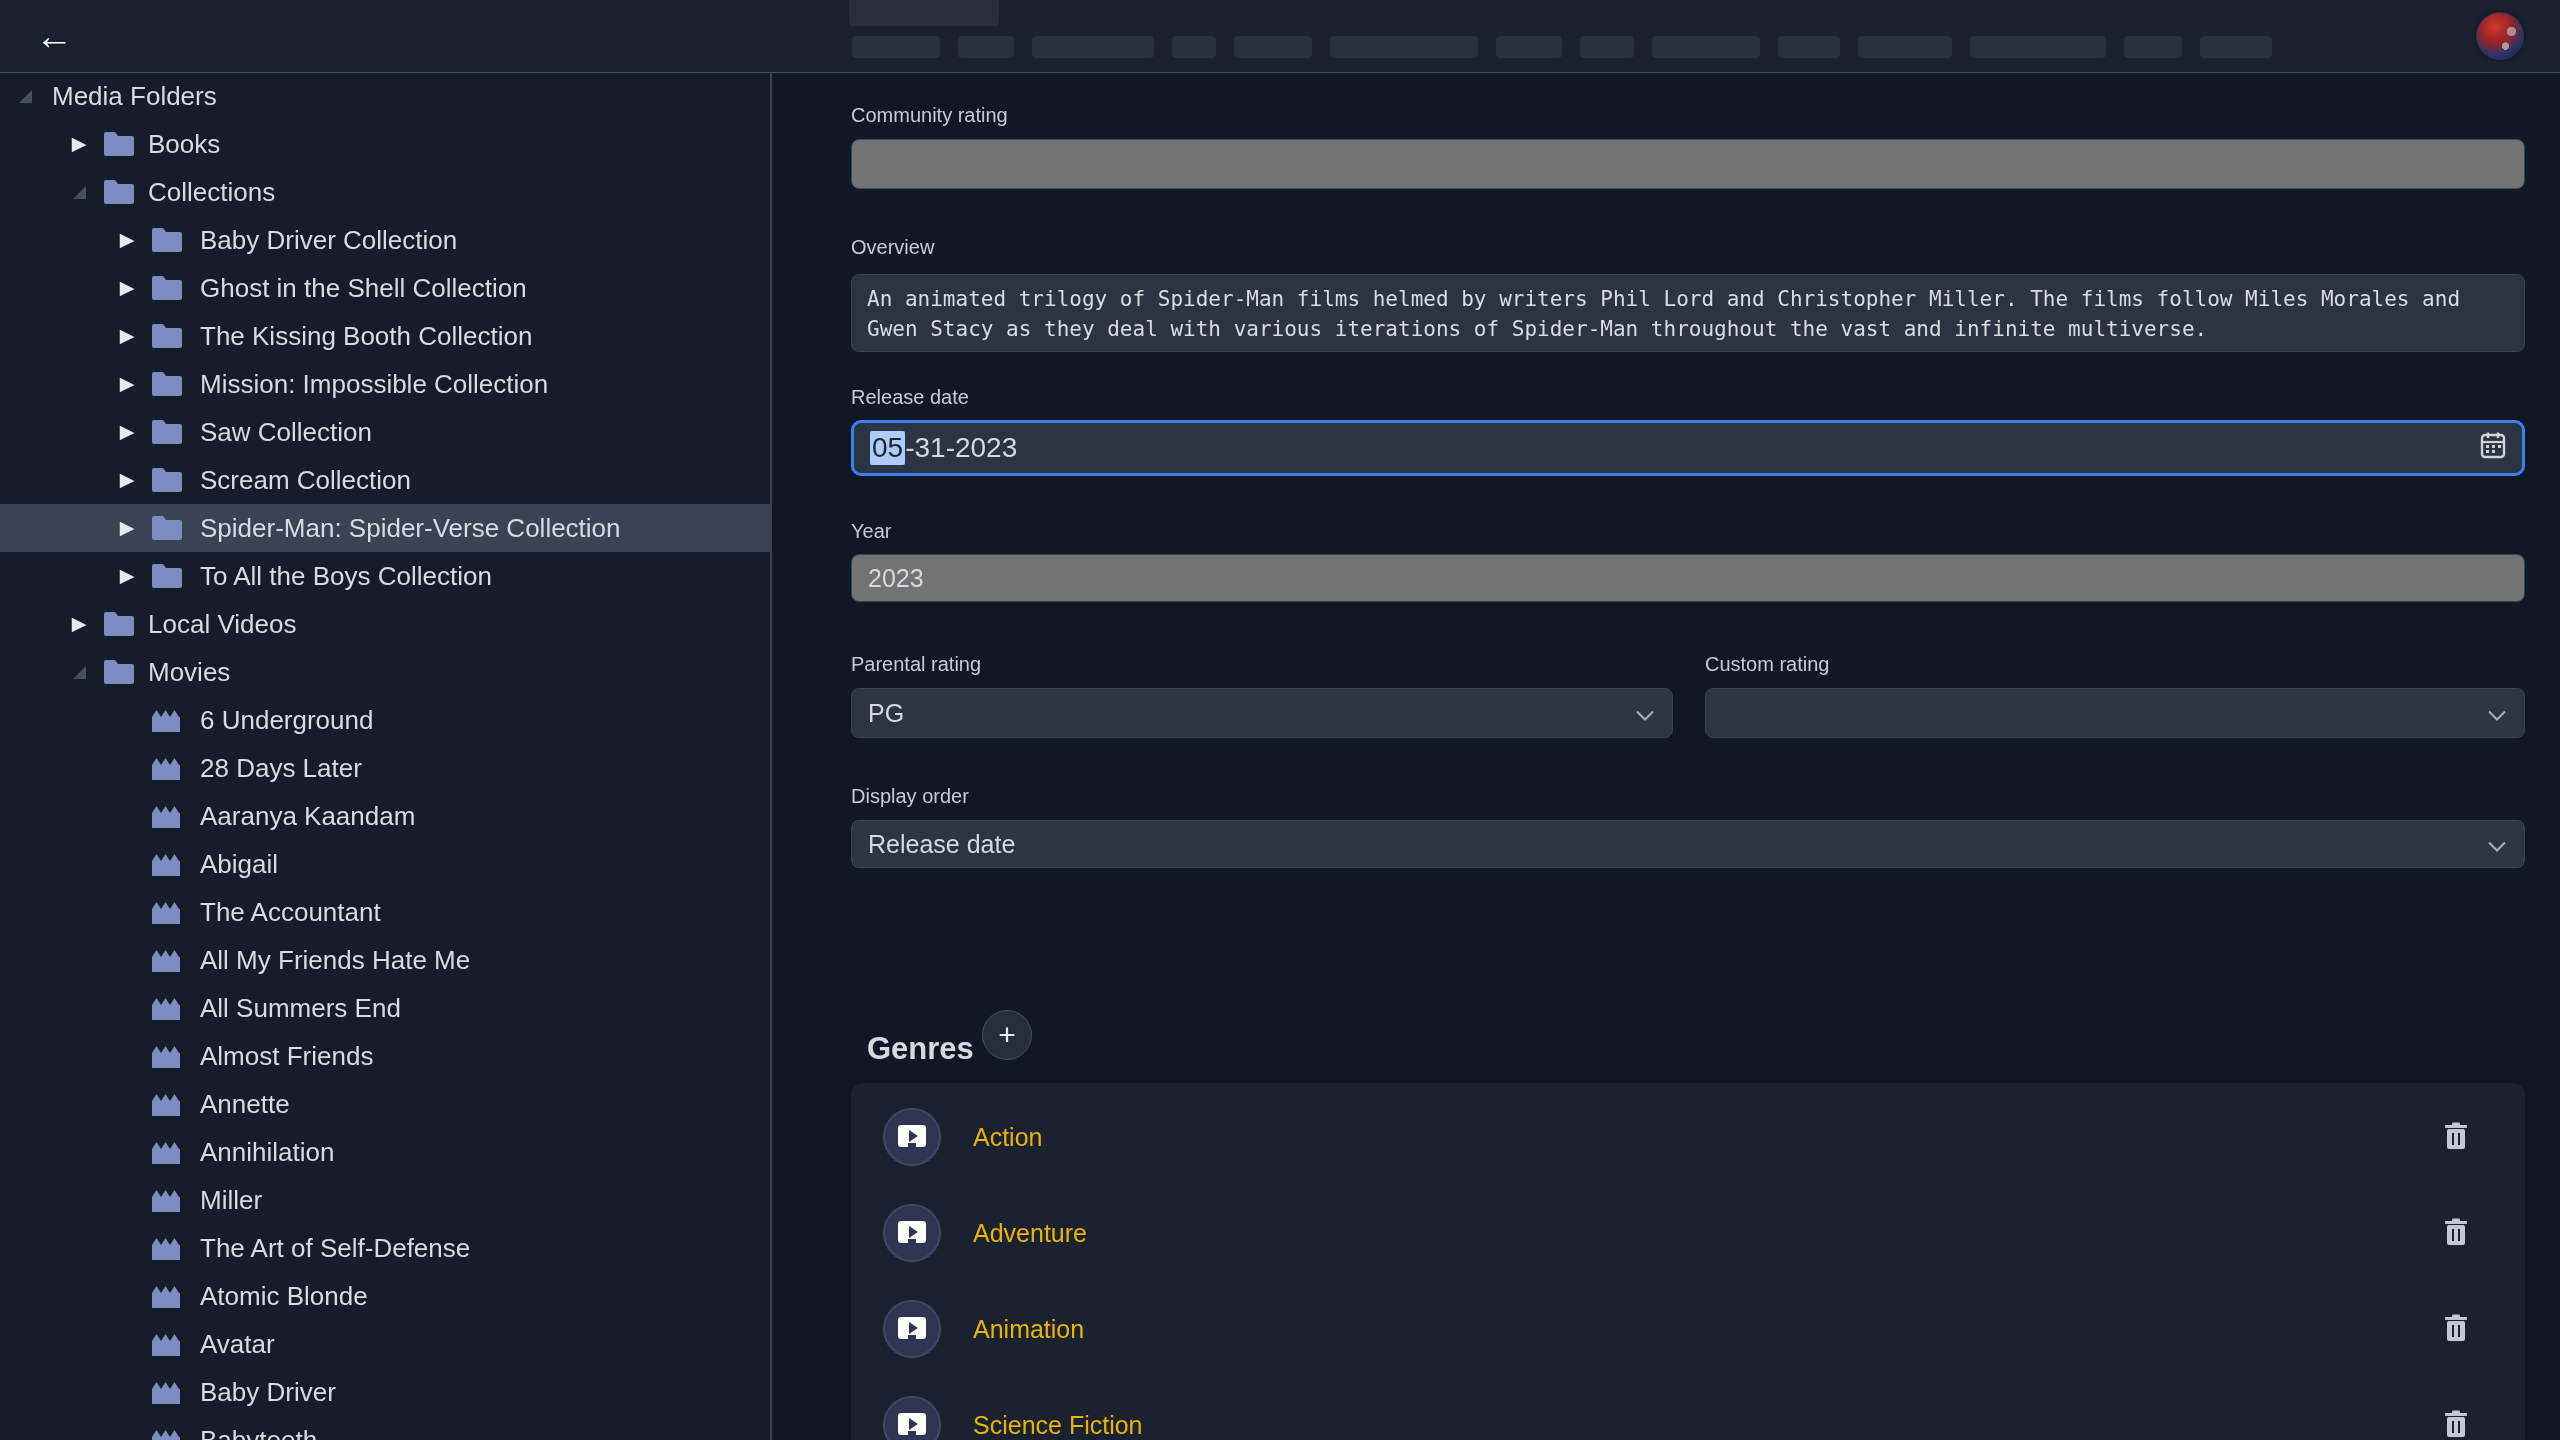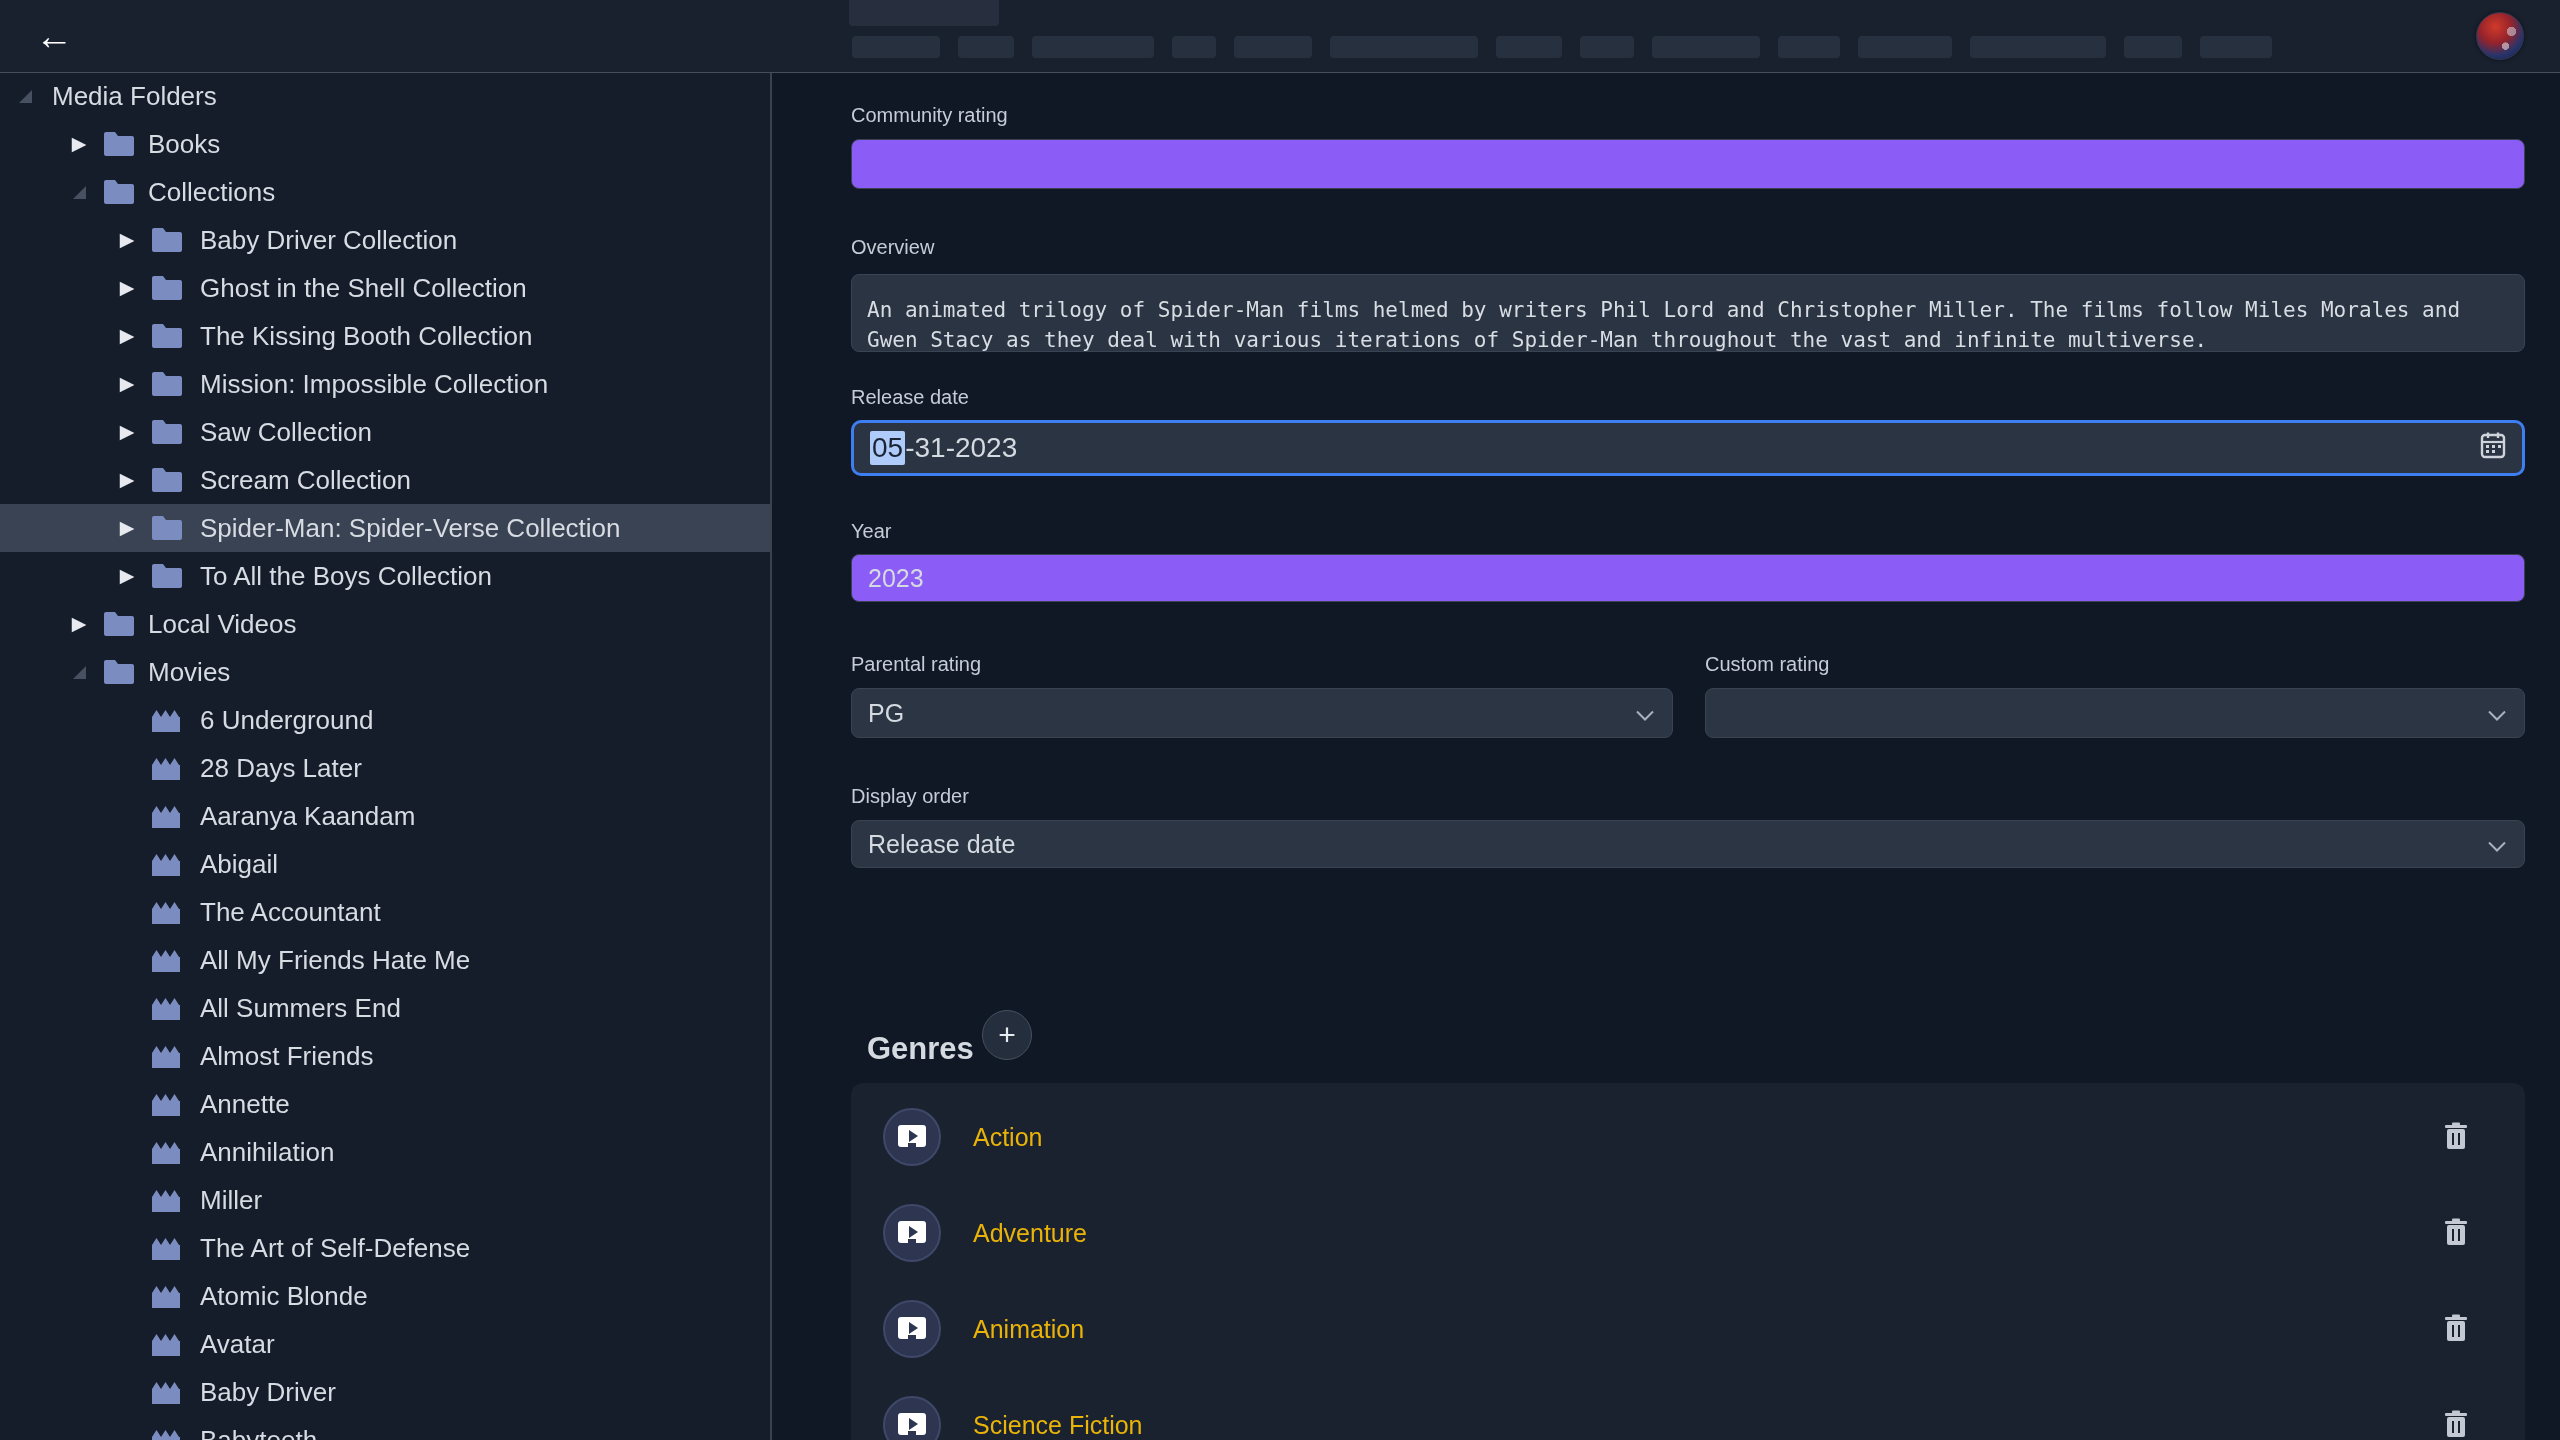--- a/index.html
+++ b/index.html
@@ -29,25 +29,25 @@
   .tree-row{height:48px;display:flex;align-items:center;position:relative;color:#d7dbe2;font-size:26px;cursor:pointer;}
   .tree-row.selected{background:#3a4353;}
   .caret{position:absolute;width:18px;height:18px;display:flex;align-items:center;justify-content:center;}
   .caret-collapsed{color:#e6e9ee;font-size:19px;line-height:18px;}
   .caret-expanded-shape{width:0;height:0;border-left:13px solid transparent;border-bottom:13px solid #465061;}
   .tree-icon{position:absolute;width:34px;height:30px;display:flex;align-items:center;}
   .tree-label{position:absolute;white-space:nowrap;}
 
   
   .field-label{position:absolute;left:851px;color:#c6ccd6;font-size:20px;z-index:5;}
-  .box{position:absolute;left:851px;width:1674px;background:#8b5cf6;border:1px solid #3a4351;
+  .box{position:absolute;left:851px;width:1674px;background:#737373;border:1px solid #3a4351;
        border-radius:8px;box-sizing:border-box;color:#d5dae1;font-size:25px;z-index:5;}
   .box-inner{padding:0 16px;display:flex;align-items:center;height:100%;}
   .textarea{background:#2a3442;font-family:"DejaVu Sans Mono",monospace;font-size:21px;line-height:30px;
-            color:#d8dce3;padding:20px 15px;border-radius:8px;}
+            color:#d8dce3;padding:9px 15px;border-radius:8px;}
   .date-box{background:#2a3442;border:3px solid #3f7ef0;border-radius:10px;}
   .sel-seg{background:#aecbfa;color:#1b2433;padding:1px 2px;border-radius:2px;}
   .cal-icon{position:absolute;right:16px;top:50%;transform:translateY(-50%);}
   .select{background:#2b3544;}
   .chevron{position:absolute;right:18px;top:50%;transform:translateY(-50%);}
 
   
   .genres-heading{position:absolute;left:851px;top:1015px;color:#d5d9e0;font-size:31px;font-weight:700;z-index:5;}
   .add-btn{position:absolute;left:982px;top:1010px;width:50px;height:50px;border-radius:50%;
            background:#242e3c;border:1px solid #46505f;color:#e8ebef;font-size:30px;line-height:46px;

